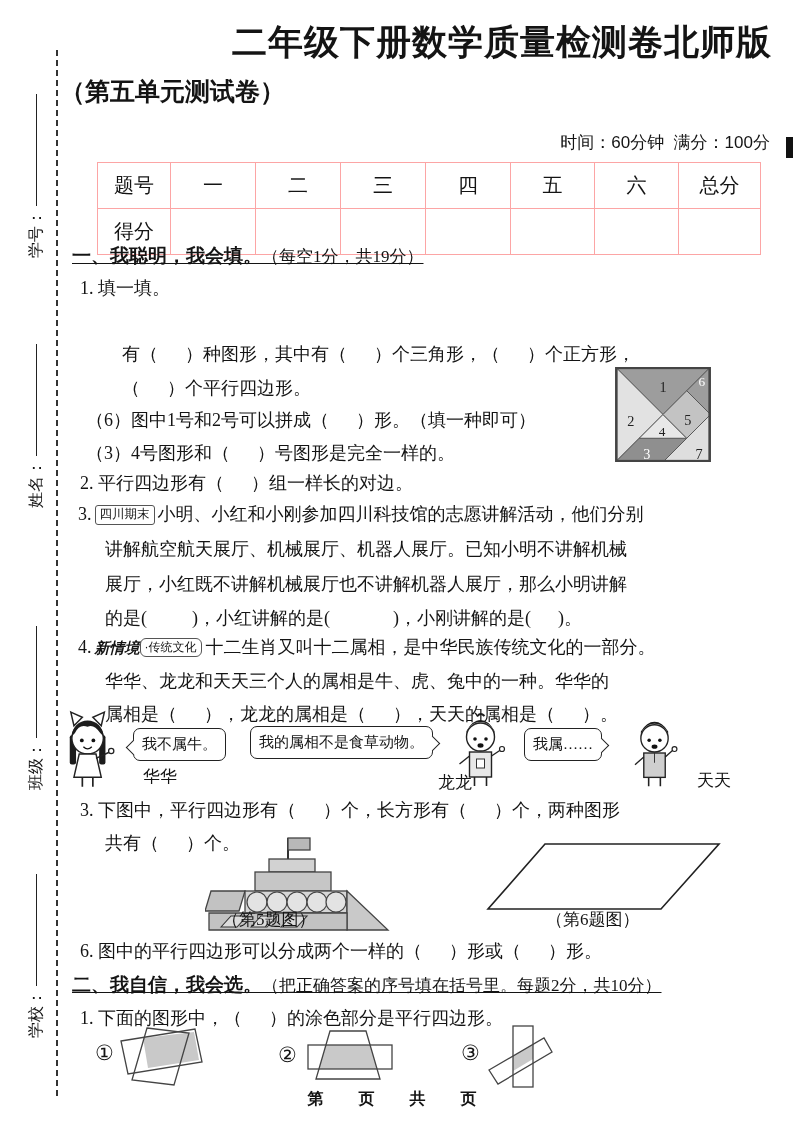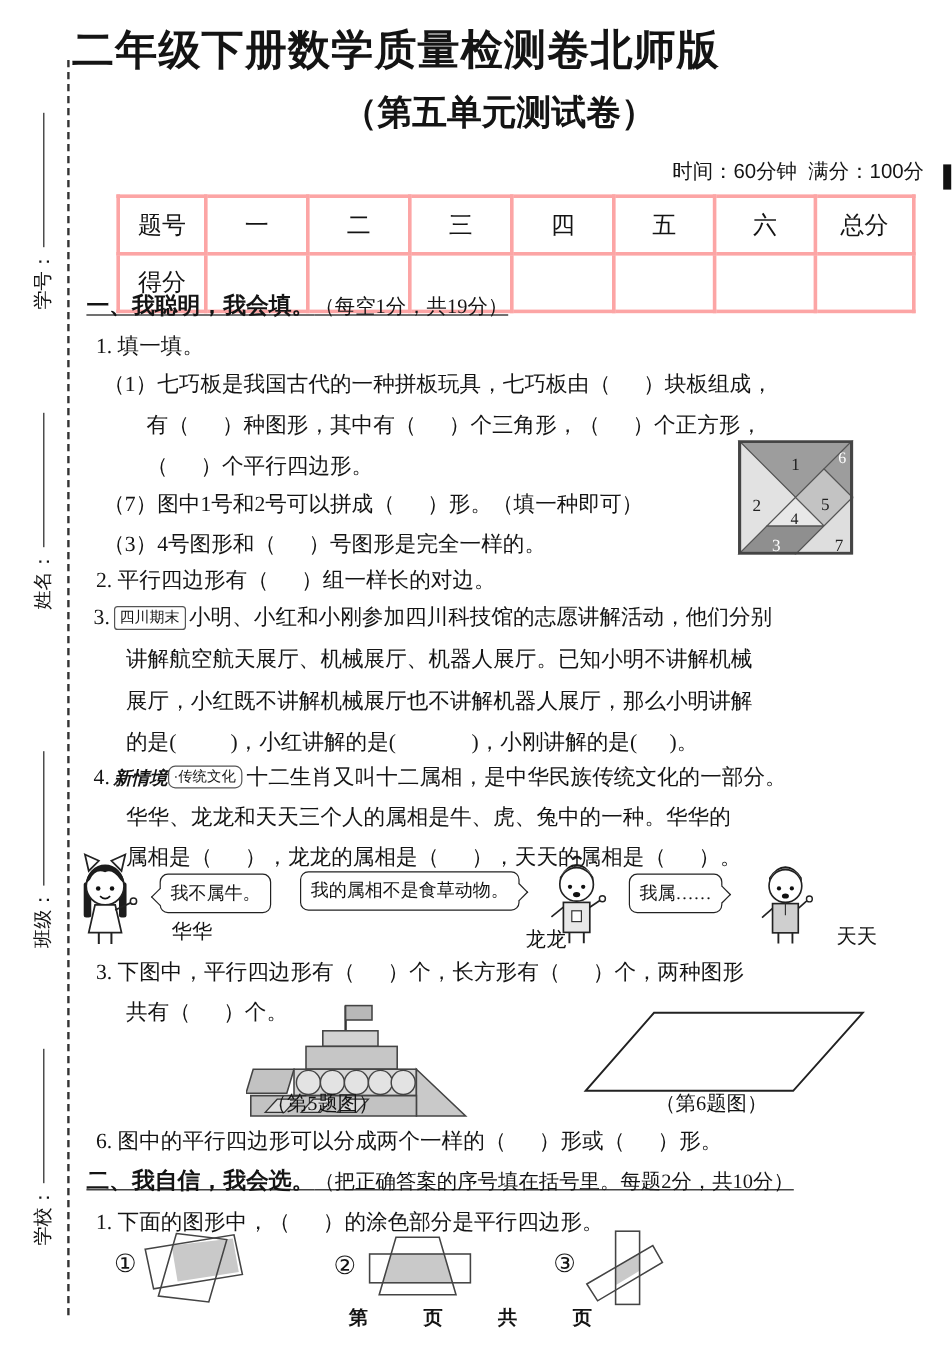--- a/index.html
+++ b/index.html
@@ -1,46 +1,46 @@
 <!DOCTYPE html>
 <html><head>
 <meta charset="utf-8">
 <style>
   html,body{margin:0;padding:0;background:#fff;}
   .page{position:relative;width:793px;height:1122px;background:#fff;overflow:hidden;
         font-family:"Liberation Serif","DejaVu Serif",serif;color:#141414;}
   .ln{position:absolute;white-space:pre;font-size:18px;line-height:1.25;}
   .hsans{font-family:"Liberation Sans","DejaVu Sans",sans-serif;font-weight:bold;}
-  .title{left:60px;top:20px;width:712px;text-align:left;font-size:35px;letter-spacing:1px;}
-  .subtitle{left:60px;top:76px;width:712px;text-align:center;font-size:29px;}
+  .title{left:60px;top:20px;width:712px;text-align:right;font-size:35px;letter-spacing:1px;}
+  .subtitle{left:60px;top:76px;width:712px;text-align:left;font-size:25px;}
   .meta{left:60px;top:132px;width:710px;text-align:right;font-size:17px;
         font-family:"Liberation Sans","DejaVu Sans",sans-serif;}
   .score-table{position:absolute;left:97px;top:162px;border-collapse:collapse;table-layout:fixed;}
-  .score-table td{border:3px solid #fca5a5;height:37px;text-align:center;font-size:20px;padding:4px;}
+  .score-table td{border:1px solid #fca5a5;height:37px;text-align:center;font-size:20px;padding:4px;}
   .sec-head{font-size:19px;text-decoration:underline;}
   .sec-head .note{font-family:"Liberation Serif","DejaVu Serif",serif;font-weight:normal;font-size:17px;}
   .badge{display:inline-block;font-size:12.5px;border:1px solid #555;border-radius:3px;
          padding:1px 4px;margin:0 3px;vertical-align:2px;
          font-family:"Liberation Sans","DejaVu Sans",sans-serif;}
   .badge-bold{font-family:Liberation Sans, sans-serif;font-weight:bold;
               font-style:italic;font-size:15px;margin-left:3px;}
   .badge-box{display:inline-block;font-size:12px;border:1px solid #555;border-radius:6px;
              padding:1px 4px;margin-right:4px;vertical-align:2px;
              font-family:"Liberation Sans","DejaVu Sans",sans-serif;}
   .bubble{position:absolute;border:1.5px solid #222;border-radius:7px;background:#fff;
           font-size:15px;padding:6px 8px;white-space:pre;}
   .tail-r{position:absolute;right:-6px;top:11px;width:10px;height:10px;background:#fff;
           border-top:1.5px solid #222;border-right:1.5px solid #222;transform:rotate(45deg);}
   .tail-l{position:absolute;left:-6px;bottom:7px;width:10px;height:10px;background:#fff;
           border-left:1.5px solid #222;border-bottom:1.5px solid #222;transform:rotate(45deg);}
   .fig{position:absolute;}
   .caption{position:absolute;font-size:17px;white-space:pre;}
   .opt-circle{position:absolute;font-size:21px;}
   .footer{left:0;top:1089px;width:793px;text-align:center;font-size:16px;letter-spacing:9px;
-          font-family:Liberation Mono, monospace;}
+          font-family:Liberation Serif, serif;}
   .fold-line{position:absolute;left:56px;top:50px;height:1046px;width:0;border-left:2px dashed #333;}
   .side-field{position:absolute;width:0;height:0;}
   .side-field .rot{transform:rotate(-90deg);transform-origin:0 0;white-space:nowrap;
                    font-size:16px;}
   .bline{display:inline-block;width:112px;border-bottom:1.5px solid #222;margin-left:4px;
          vertical-align:4px;}
   .print-mark{position:absolute;left:786px;top:137px;width:7px;height:21px;background:#111;}
   svg text{font-family:"Liberation Serif","DejaVu Serif",serif;}
 </style>
 </head>
@@ -100,24 +100,23 @@
       <td></td>
       <td></td>
       <td></td>
     </tr>
   </tbody>
     </table>
 
   <div class="ln hsans sec-head" style="left:72px;top:244px"><span>一、我聪明，我会填。</span><span class="note">（每空1分，共19分）</span></div>
 
   <div class="ln" style="left:80px;top:277px">1. 填一填。</div>
-  <div class="ln" style="left:86px;top:309px">（1）七巧板是我国古代的一种拼板玩具，七巧板由（      ）块板组成，</div>
   <div class="ln" style="left:122px;top:343px">有（      ）种图形，其中有（      ）个三角形，（      ）个正方形，</div>
   <div class="ln" style="left:122px;top:377px">（      ）个平行四边形。</div>
-  <div class="ln" style="left:86px;top:409px">（7）图中1号和2号可以拼成（      ）形。（填一种即可）</div>
+  <div class="ln" style="left:86px;top:409px">（6）图中1号和2号可以拼成（      ）形。（填一种即可）</div>
   <div class="ln" style="left:86px;top:442px">（3）4号图形和（      ）号图形是完全一样的。</div>
 
   <svg class="fig" style="left:614px;top:367px" width="98" height="95" viewBox="0 0 100 100">
     <polygon points="0,0 100,0 50,50" fill="#9d9d9d" stroke="#555" stroke-width="1"></polygon>
     <polygon points="0,0 50,50 0,100" fill="#e2e2e2" stroke="#555" stroke-width="1"></polygon>
     <polygon points="0,100 25,75 75,75 50,100" fill="#8f8f8f" stroke="#555" stroke-width="1"></polygon>
     <polygon points="25,75 50,50 75,75" fill="#e8e8e8" stroke="#555" stroke-width="1"></polygon>
     <polygon points="50,50 75,25 100,50 75,75" fill="#c3c3c3" stroke="#555" stroke-width="1"></polygon>
     <polygon points="75,25 100,0 100,50" fill="#9d9d9d" stroke="#555" stroke-width="1"></polygon>
     <polygon points="50,100 100,50 100,100" fill="#dedede" stroke="#555" stroke-width="1"></polygon>

